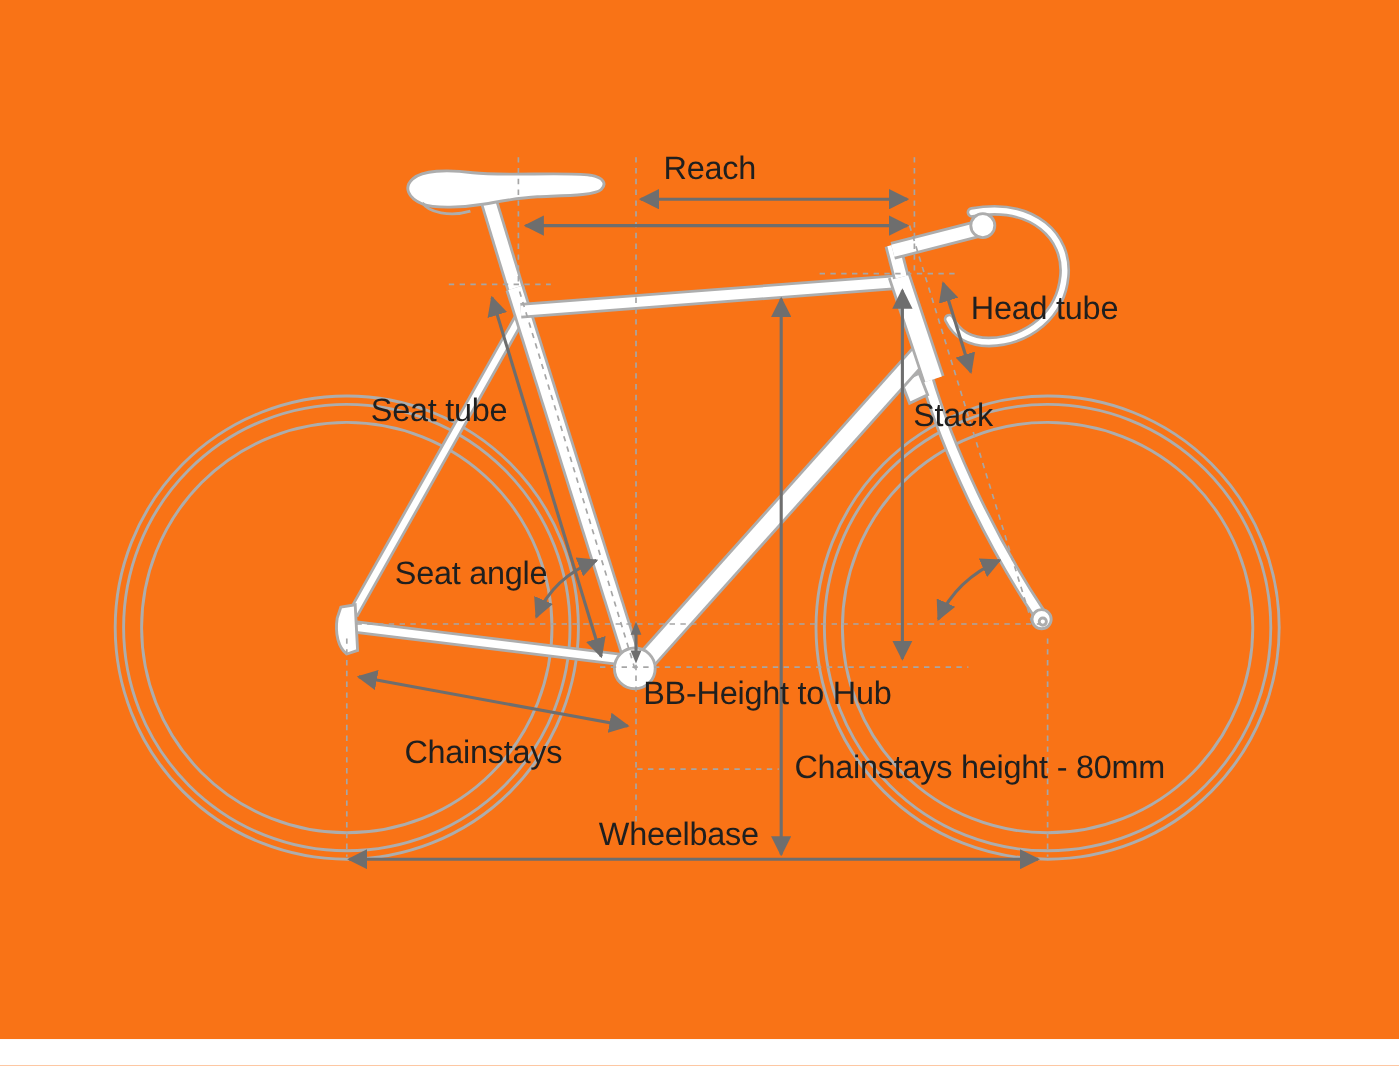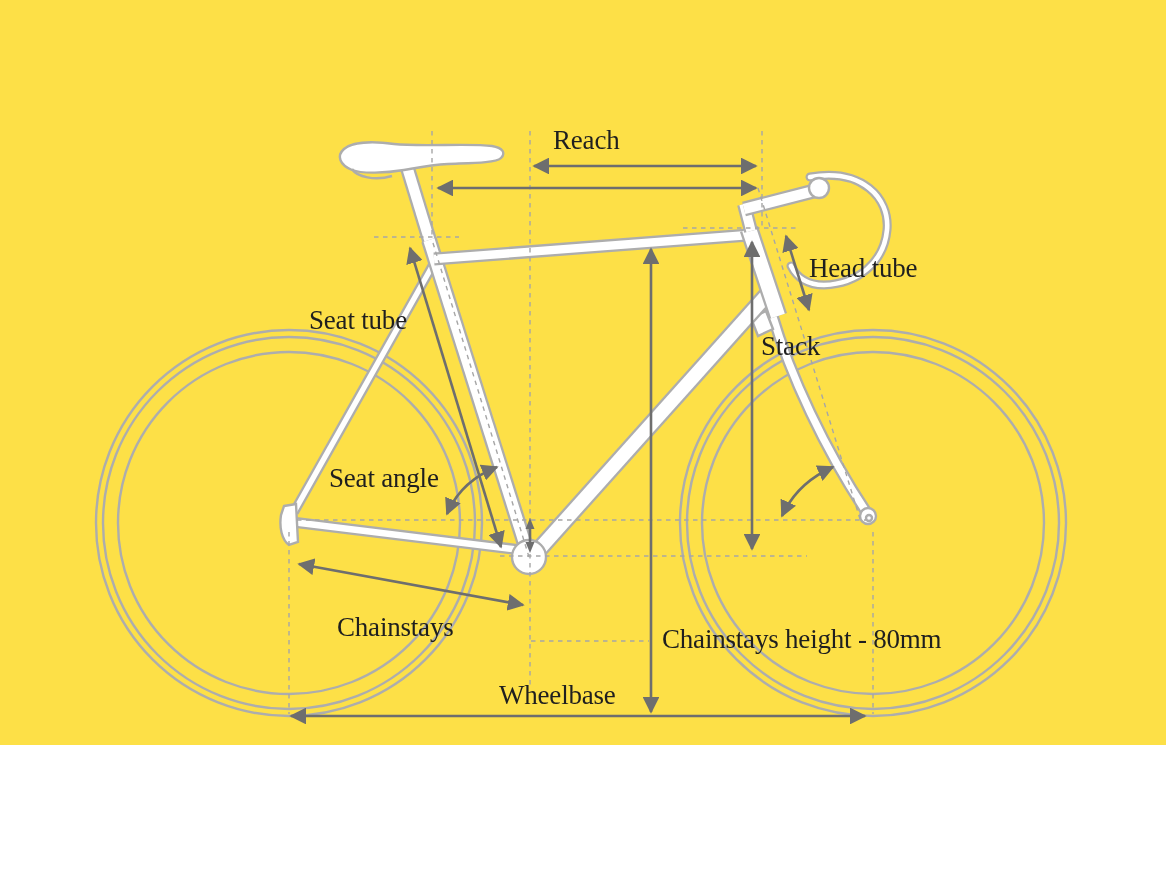--- a/index.html
+++ b/index.html
@@ -1,18 +1,18 @@
 <!DOCTYPE html>
 <html><head>
 <meta charset="utf-8">
 <style>
   html,body{margin:0;padding:0;background:#ffffff;}
   .stage{
-    position:relative;width:1166px;height:745px;background:#fde047;overflow:hidden;
-    font-family:Liberation Serif, serif;
+    position:relative;width:1166px;height:866px;background:#f97316;overflow:hidden;
+    font-family:Liberation Sans, sans-serif;
   }
   .stage svg{position:absolute;left:0;top:0;}
   .lbl{
     position:absolute;color:#1f1f1f;font-size:27px;line-height:1.05;
     letter-spacing:-0.2px;white-space:nowrap;
   }
   
   .to{stroke:#adadad;fill:none;}
   .ti{stroke:#ffffff;fill:none;}
   .wheel{stroke:#adadad;stroke-width:2.4;fill:none;}
@@ -150,20 +150,21 @@
 
     <g>
       <line class="dimplain" x1="530" y1="526" x2="530" y2="545"></line>
       <path d="M530,518 L525.5,529 L534.5,529 Z" fill="#6e6e6e"></path>
       <path d="M530,553 L525.5,542 L534.5,542 Z" fill="#6e6e6e"></path>
     </g>
   </g>
 </svg>
 
   <div class="lbl" style="left:553px;top:126px;">Reach</div>
-  <div class="lbl" style="left:809px;top:254px;text-align:center;">Head tube</div>
-  <div class="lbl" style="left:309px;top:306px;">Seat tube</div>
+  <div class="lbl" style="left:809px;top:243px;text-align:center;">Head tube</div>
+  <div class="lbl" style="left:309px;top:328px;">Seat tube</div>
   <div class="lbl" style="left:761px;top:332px;">Stack</div>
   <div class="lbl" style="left:329px;top:464px;">Seat angle</div>
+  <div class="lbl" style="left:536px;top:564px;">BB-Height to Hub</div>
   <div class="lbl" style="left:337px;top:613px;">Chainstays</div>
   <div class="lbl" style="left:662px;top:625px;">Chainstays height - 80mm</div>
   <div class="lbl" style="left:451px;top:681px;margin-left:48px;">Wheelbase</div>
 </div>
 
 </body></html>

